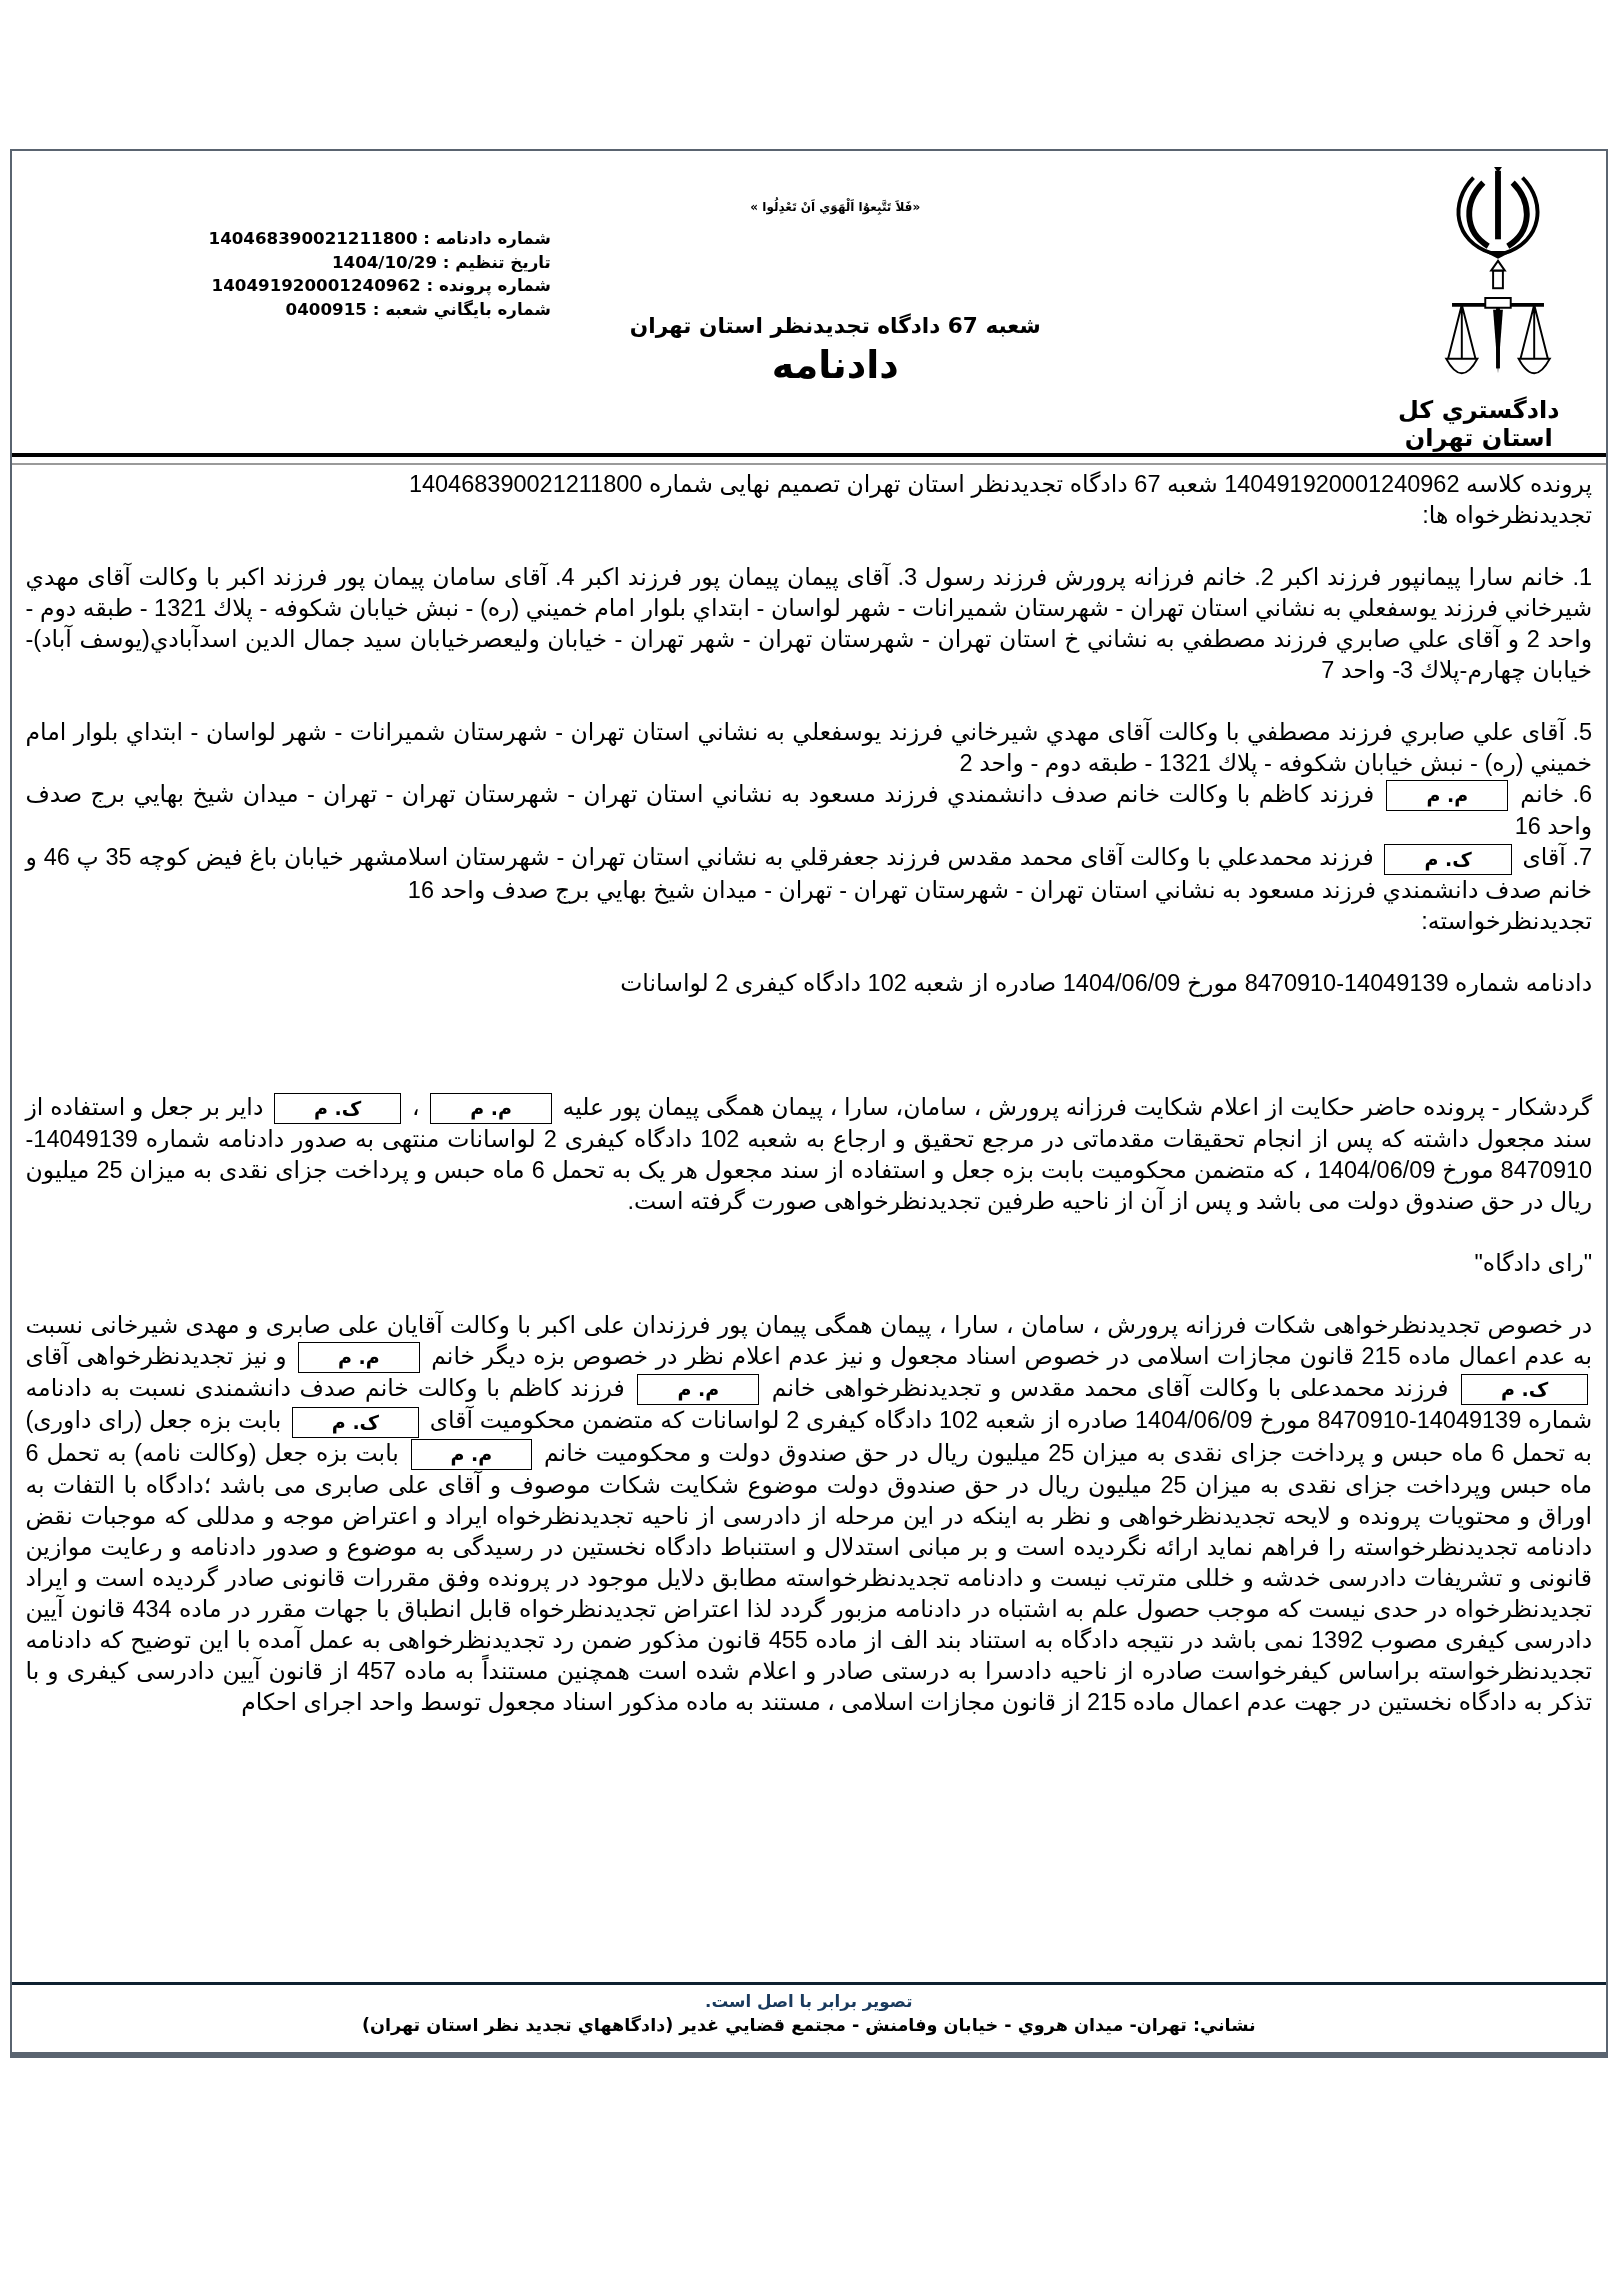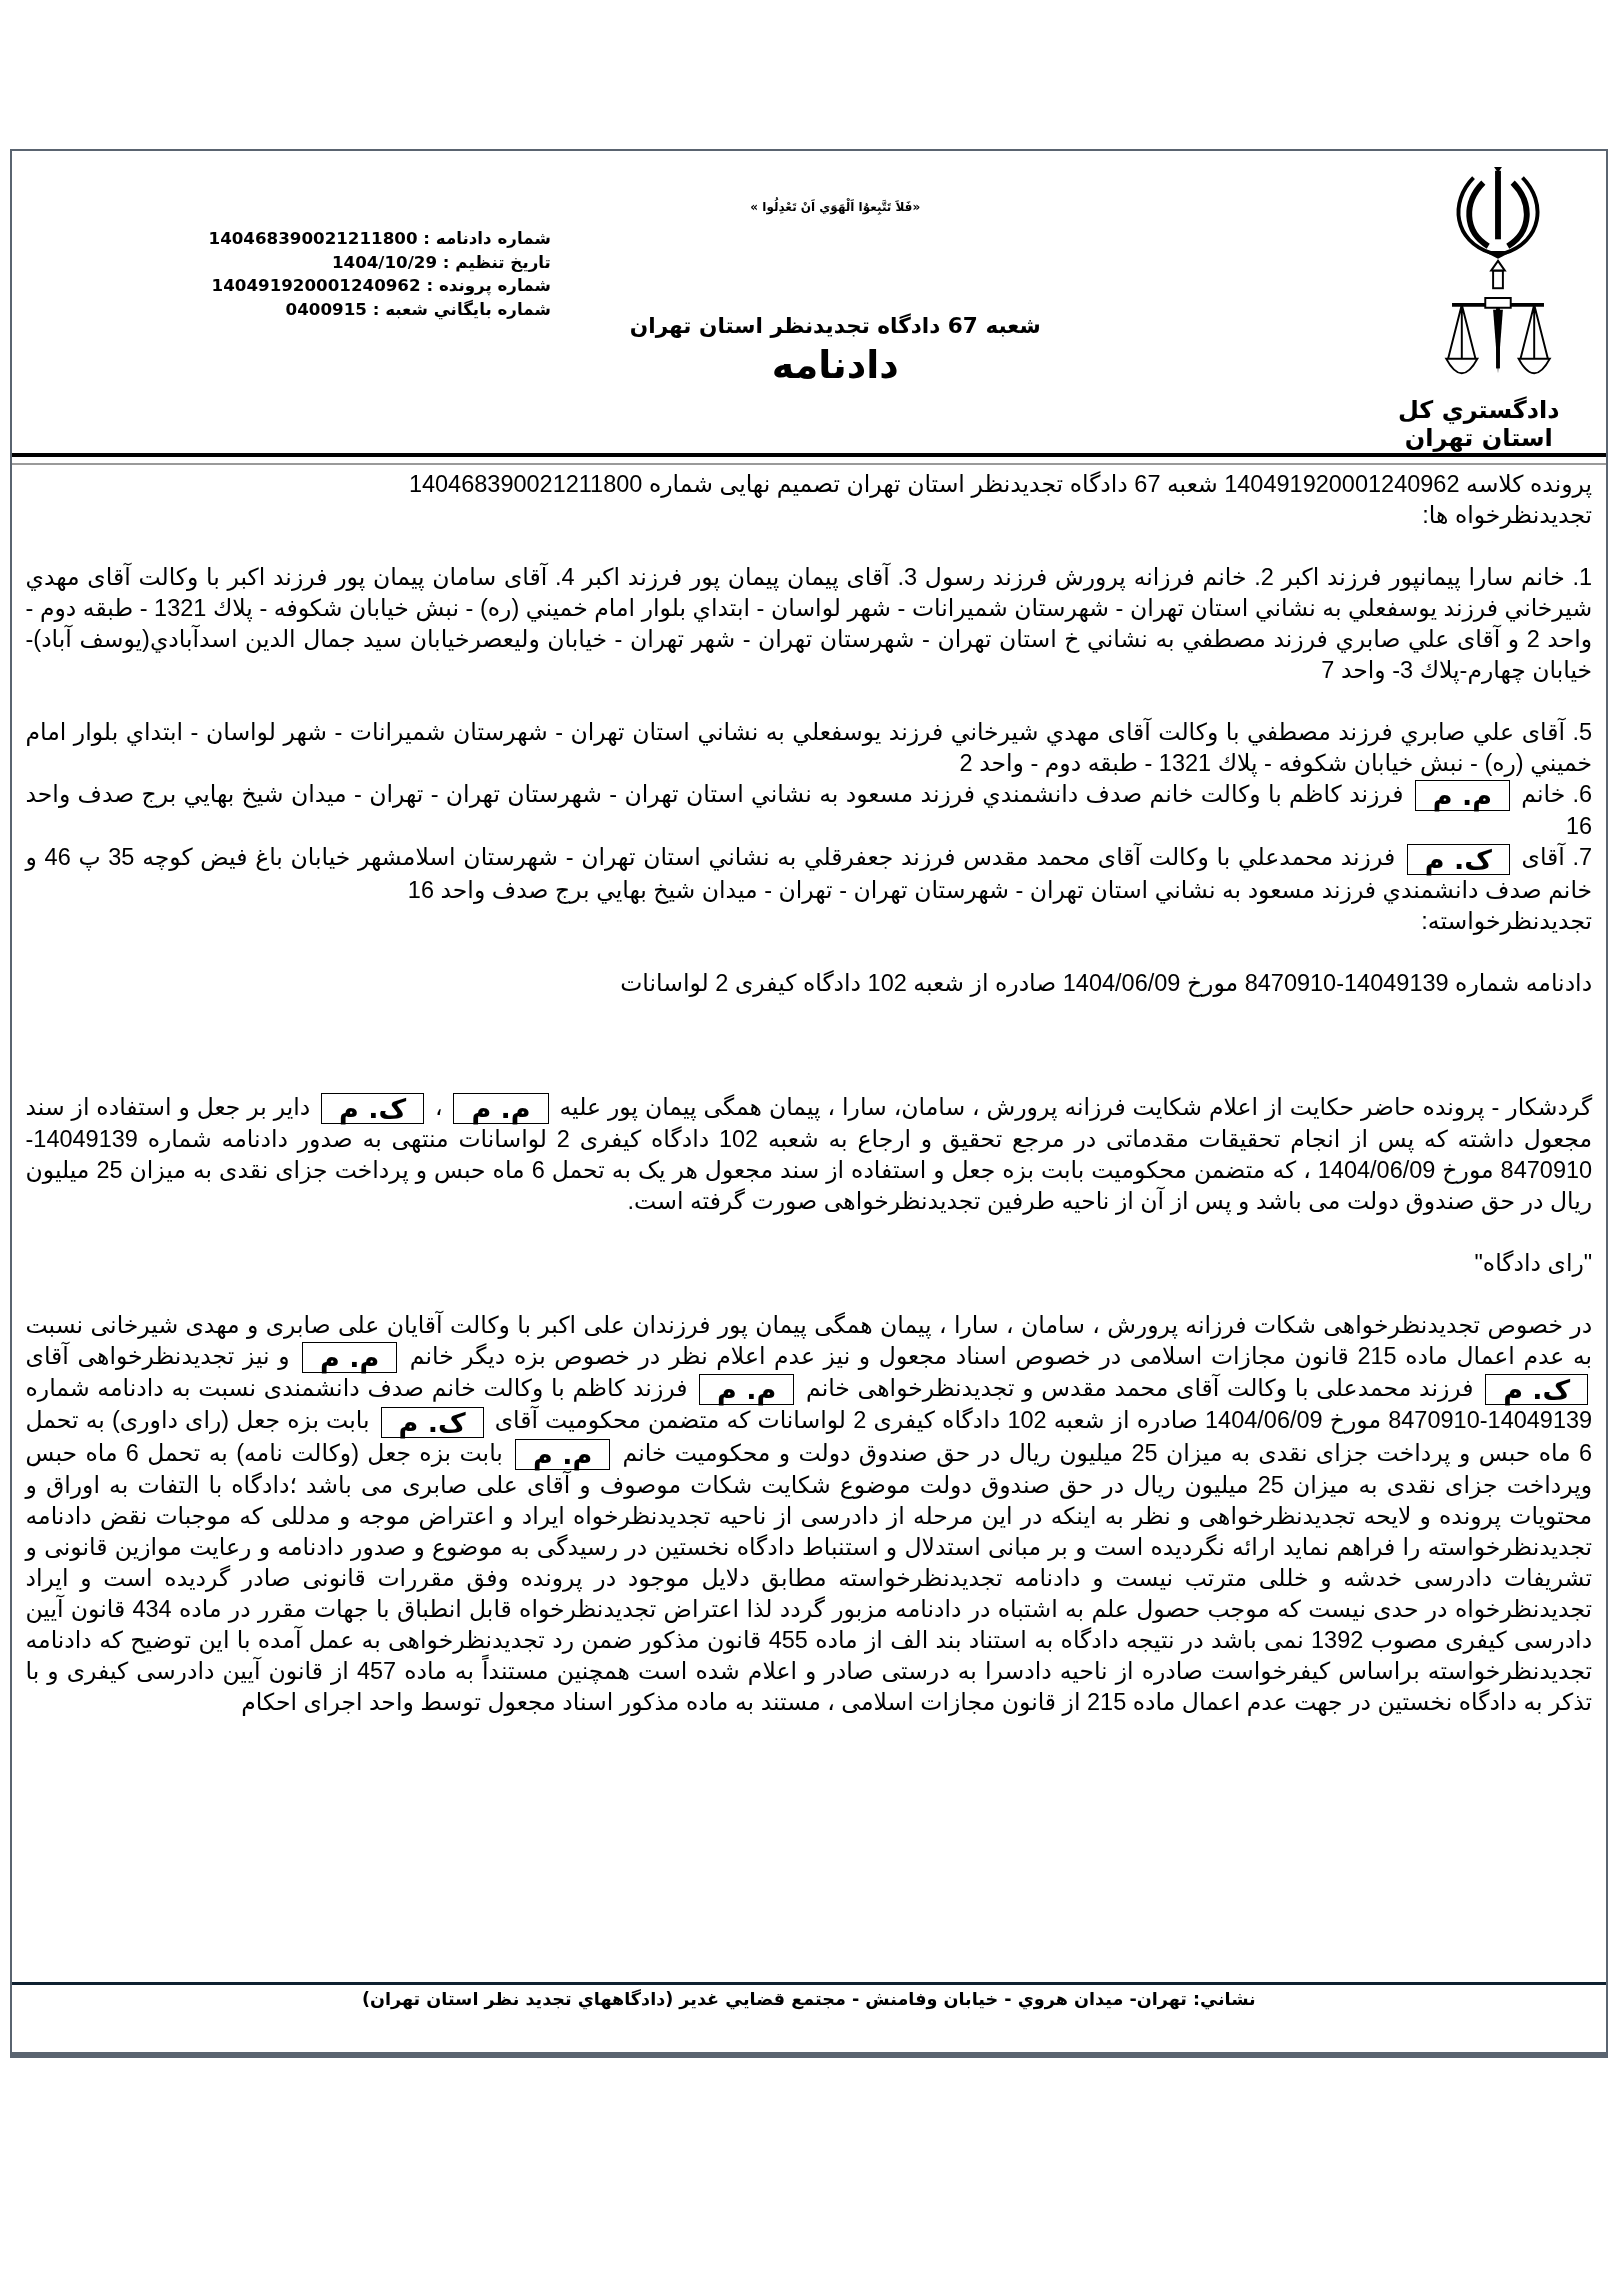--- a/index.html
+++ b/index.html
@@ -19,22 +19,22 @@
             font-family: "DejaVu Sans", sans-serif; font-weight: bold; font-size: 21.6px; direction: rtl; }
   .doc-title { position: absolute; left: 647px; top: 192px; width: 353px; text-align: center;
                font-family: "DejaVu Sans", sans-serif; font-weight: bold; font-size: 38px; color: #000000; }
   .meta { position: absolute; left: 127px; top: 76px; width: 412px; direction: rtl; text-align: right;
           font-family: "DejaVu Sans", sans-serif; font-weight: bold; font-size: 16.7px; line-height: 23.5px; }
   .meta-row { white-space: nowrap; }
   .body { position: absolute; left: 13.7px; right: 13.7px; top: 318px; direction: rtl; text-align: justify;
           font-family: "Liberation Sans", "DejaVu Sans", sans-serif; font-size: 23.5px; line-height: 31px; }
   .p { margin: 0; }
   .gap { height: 31px; }
-  .redact { display: inline-block; border: 1.5px solid #000; padding: 0 17px; margin: 0 3.9px;
-            font-family: "DejaVu Sans", sans-serif; font-weight: bold; font-size: 27px; line-height: 29px;
+  .redact { display: inline-block; border: 1.5px solid #000; padding: 0 39px; margin: 0 3.9px;
+            font-family: "DejaVu Sans", sans-serif; font-weight: bold; font-size: 19px; line-height: 29px;
             vertical-align: middle; background: #fff; }
   .footer { position: absolute; left: 0; top: 1831px; width: 100%; height: 73px; border-top: 3.9px solid #0e2030; }
   .footer-certify { text-align: center; font-family: "DejaVu Sans", sans-serif; font-weight: bold; font-size: 16.7px;
                     color: #1a3a5c; margin-top: 5.9px; direction: rtl; }
   .footer-address { text-align: center; font-family: "DejaVu Sans", sans-serif; font-weight: bold; font-size: 17.6px;
                     margin-top: 3.9px; direction: rtl; }
   .bottom-bar { position: absolute; left: 0; bottom: 0; width: 100%; height: 3.9px; background: #5a6470; }
 </style>
 </head>
 <body>
@@ -131,17 +131,18 @@
       <span class="redact">م. م</span>
       <span>فرزند كاظم با وكالت خانم صدف دانشمندی نسبت به دادنامه شماره 14049139-8470910 مورخ 1404/06/09 صادره از شعبه 102 دادگاه كيفری 2 لواسانات كه متضمن محكوميت آقای</span>
       <span class="redact">ک. م</span>
       <span>بابت بزه جعل (رای داوری) به تحمل 6 ماه حبس و پرداخت جزای نقدی به ميزان 25 ميليون ريال در حق صندوق دولت و محكوميت خانم</span>
       <span class="redact">م. م</span>
       <span>بابت بزه جعل (وكالت نامه) به تحمل 6 ماه حبس وپرداخت جزای نقدی به ميزان 25 ميليون ريال در حق صندوق دولت موضوع شكايت شكات موصوف و آقای علی صابری می باشد ؛دادگاه با التفات به اوراق و محتويات پرونده و لايحه تجديدنظرخواهی و نظر به اينكه در اين مرحله از دادرسی از ناحيه تجديدنظرخواه ايراد و اعتراض موجه و مدللی كه موجبات نقض دادنامه تجديدنظرخواسته را فراهم نمايد ارائه نگرديده است و بر مبانی استدلال و استنباط دادگاه نخستين در رسيدگی به موضوع و صدور دادنامه و رعايت موازين قانونی و تشريفات دادرسی خدشه و خللی مترتب نيست و دادنامه تجديدنظرخواسته مطابق دلايل موجود در پرونده وفق مقررات قانونی صادر گرديده است و ايراد تجديدنظرخواه در حدی نيست كه موجب حصول علم به اشتباه در دادنامه مزبور گردد لذا اعتراض تجديدنظرخواه قابل انطباق با جهات مقرر در ماده 434 قانون آيين دادرسی كيفری مصوب 1392 نمی باشد در نتيجه دادگاه به استناد بند الف از ماده 455 قانون مذكور ضمن رد تجديدنظرخواهی به عمل آمده با اين توضيح كه دادنامه تجديدنظرخواسته براساس كيفرخواست صادره از ناحيه دادسرا به درستی صادر و اعلام شده است همچنين مستنداً به ماده 457 از قانون آيين دادرسی كيفری و با تذكر به دادگاه نخستين در جهت عدم اعمال ماده 215 از قانون مجازات اسلامی ، مستند به ماده مذكور اسناد مجعول توسط واحد اجرای احكام</span>
     </p>
   </div>
 
   <div class="footer">
+    <div class="footer-certify">تصوير برابر با اصل است.</div>
     <div class="footer-address">نشاني: تهران- ميدان هروي - خيابان وفامنش - مجتمع قضايي غدير (دادگاههاي تجديد نظر استان تهران)</div>
   </div>
   <div class="bottom-bar"></div>
 </div>
 
 
 </body></html>

